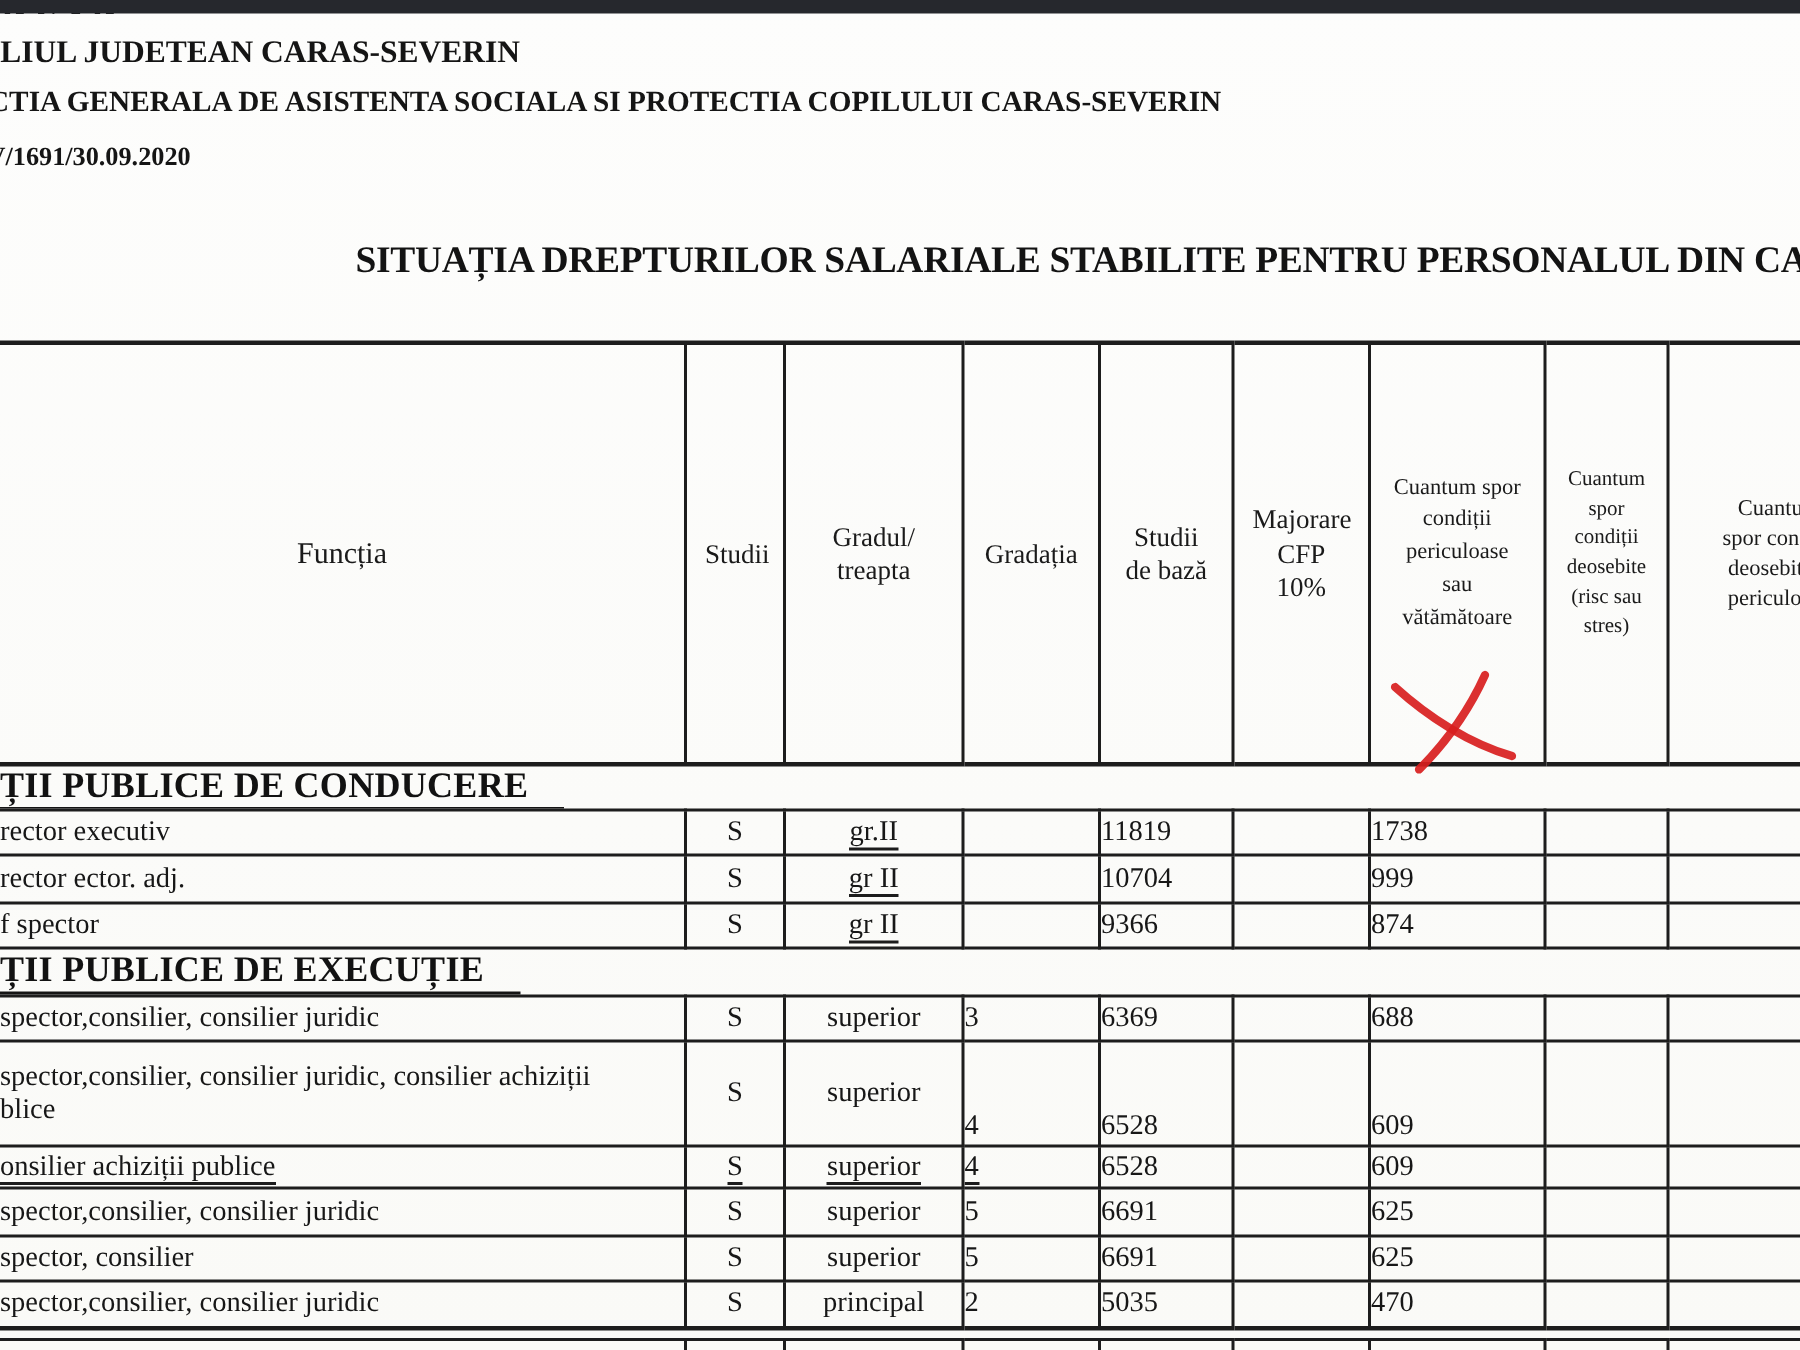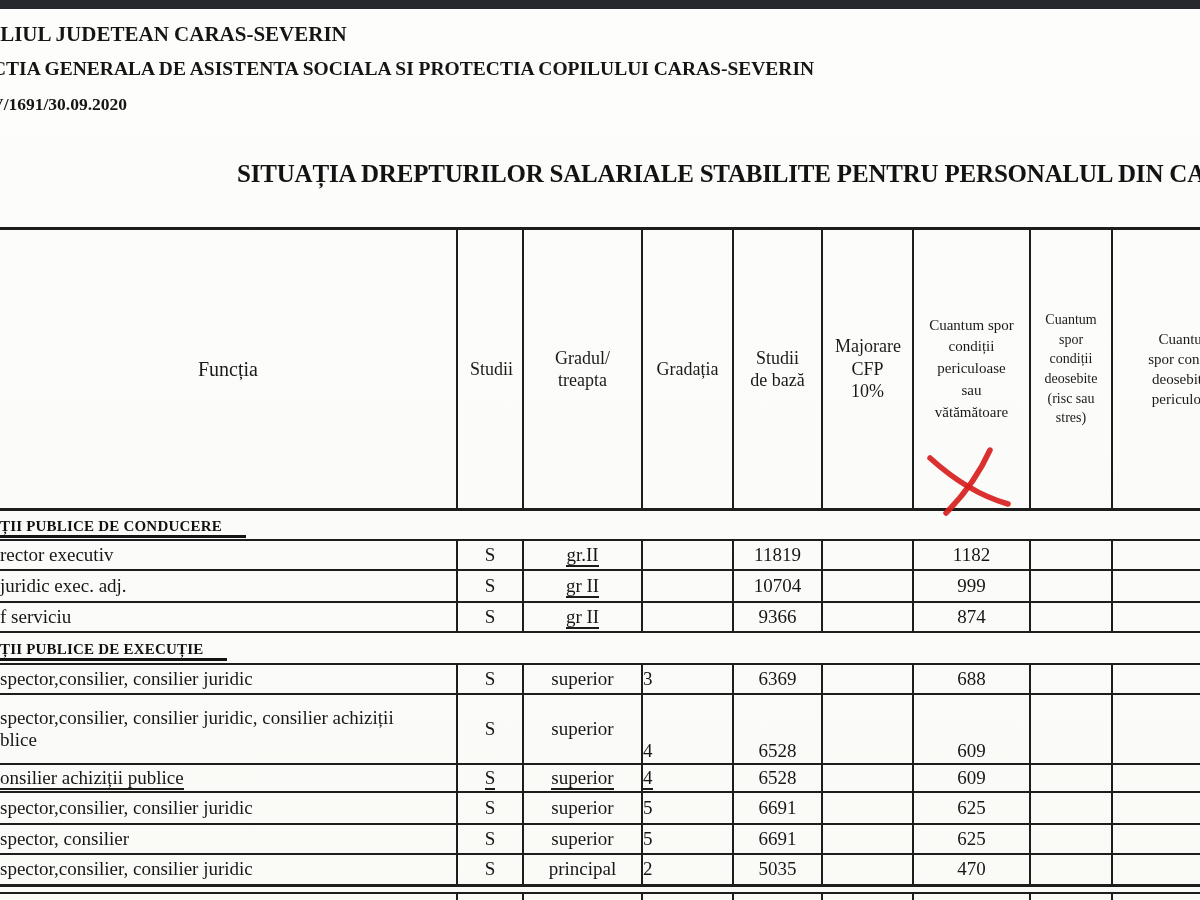--- a/index.html
+++ b/index.html
@@ -37,26 +37,26 @@
   }
   .salary td:first-child{border-left:none;}
   .th-functia{font-size:20px;}
   .th-studii,.th-gradul,.th-gradatia,.th-salariu,.th-majorare{font-size:18px;line-height:1.25;}
   .th-spor1{font-size:15px;line-height:1.45;margin-top:48px;}
   .th-spor2{font-size:14px;line-height:1.4;}
   .th-spor3{font-size:15px;line-height:1.35;}
   .col-functia{text-align:left;padding-left:2px;white-space:pre-line;line-height:1.15;}
   .col-studii,.col-grad{text-align:center;}
   .col-gradatia{text-align:left;padding-left:5px;}
-  .col-salariu,.col-spor1{text-align:center;padding-left:6px;}
+  .col-salariu,.col-spor1{text-align:left;padding-left:6px;}
   td.bottom{vertical-align:bottom;padding-bottom:1px;}
   .u{border-bottom:2px solid #1c1c1c;}
   .section-cell{border-left:none !important;border-right:none !important;text-align:left;vertical-align:middle;}
   .section-label{
-    font-weight:bold;font-size:15px;letter-spacing:0.2px;color:#121212;
+    font-weight:bold;font-size:24px;letter-spacing:0.2px;color:#121212;
     border-bottom:3px solid #141414;padding:0 24px 1px 0;
   }
   .spacer-cell{border:none !important;padding:0;height:5px;}
   tr.thick td{border-bottom-width:3px;}
   tr.partial td{vertical-align:top;padding-top:5px;}
   .red-x{position:absolute;left:920px;top:444px;z-index:5;}
 </style>
 </head>
 <body>
 
@@ -117,37 +117,37 @@
         <tr style="height: 30px;">
           <td colspan="9" class="section-cell"><span class="section-label">ȚII PUBLICE DE CONDUCERE</span></td>
         </tr>
         <tr style="height: 30px;">
           <td class="col-functia"><span>rector executiv</span></td>
           <td class="col-studii"><span>S</span></td>
           <td class="col-grad"><span class="u">gr.II</span></td>
           <td class="col-gradatia"></td>
           <td class="col-salariu"><span>11819</span></td>
           <td class="col-majorare"></td>
-          <td class="col-spor1"><span>1182</span></td>
+          <td class="col-spor1"><span>1738</span></td>
           <td class="col-spor2"></td>
           <td class="col-spor3"></td>
         </tr>
         <tr style="height: 32px;">
-          <td class="col-functia"><span>juridic exec. adj.</span></td>
+          <td class="col-functia"><span>rector ector. adj.</span></td>
           <td class="col-studii"><span>S</span></td>
           <td class="col-grad"><span class="u">gr II</span></td>
           <td class="col-gradatia"></td>
           <td class="col-salariu"><span>10704</span></td>
           <td class="col-majorare"></td>
           <td class="col-spor1"><span>999</span></td>
           <td class="col-spor2"></td>
           <td class="col-spor3"></td>
         </tr>
         <tr style="height: 30px;">
-          <td class="col-functia"><span>f serviciu</span></td>
+          <td class="col-functia"><span>f spector</span></td>
           <td class="col-studii"><span>S</span></td>
           <td class="col-grad"><span class="u">gr II</span></td>
           <td class="col-gradatia"></td>
           <td class="col-salariu"><span>9366</span></td>
           <td class="col-majorare"></td>
           <td class="col-spor1"><span>874</span></td>
           <td class="col-spor2"></td>
           <td class="col-spor3"></td>
         </tr>
         <tr style="height: 32px;">

